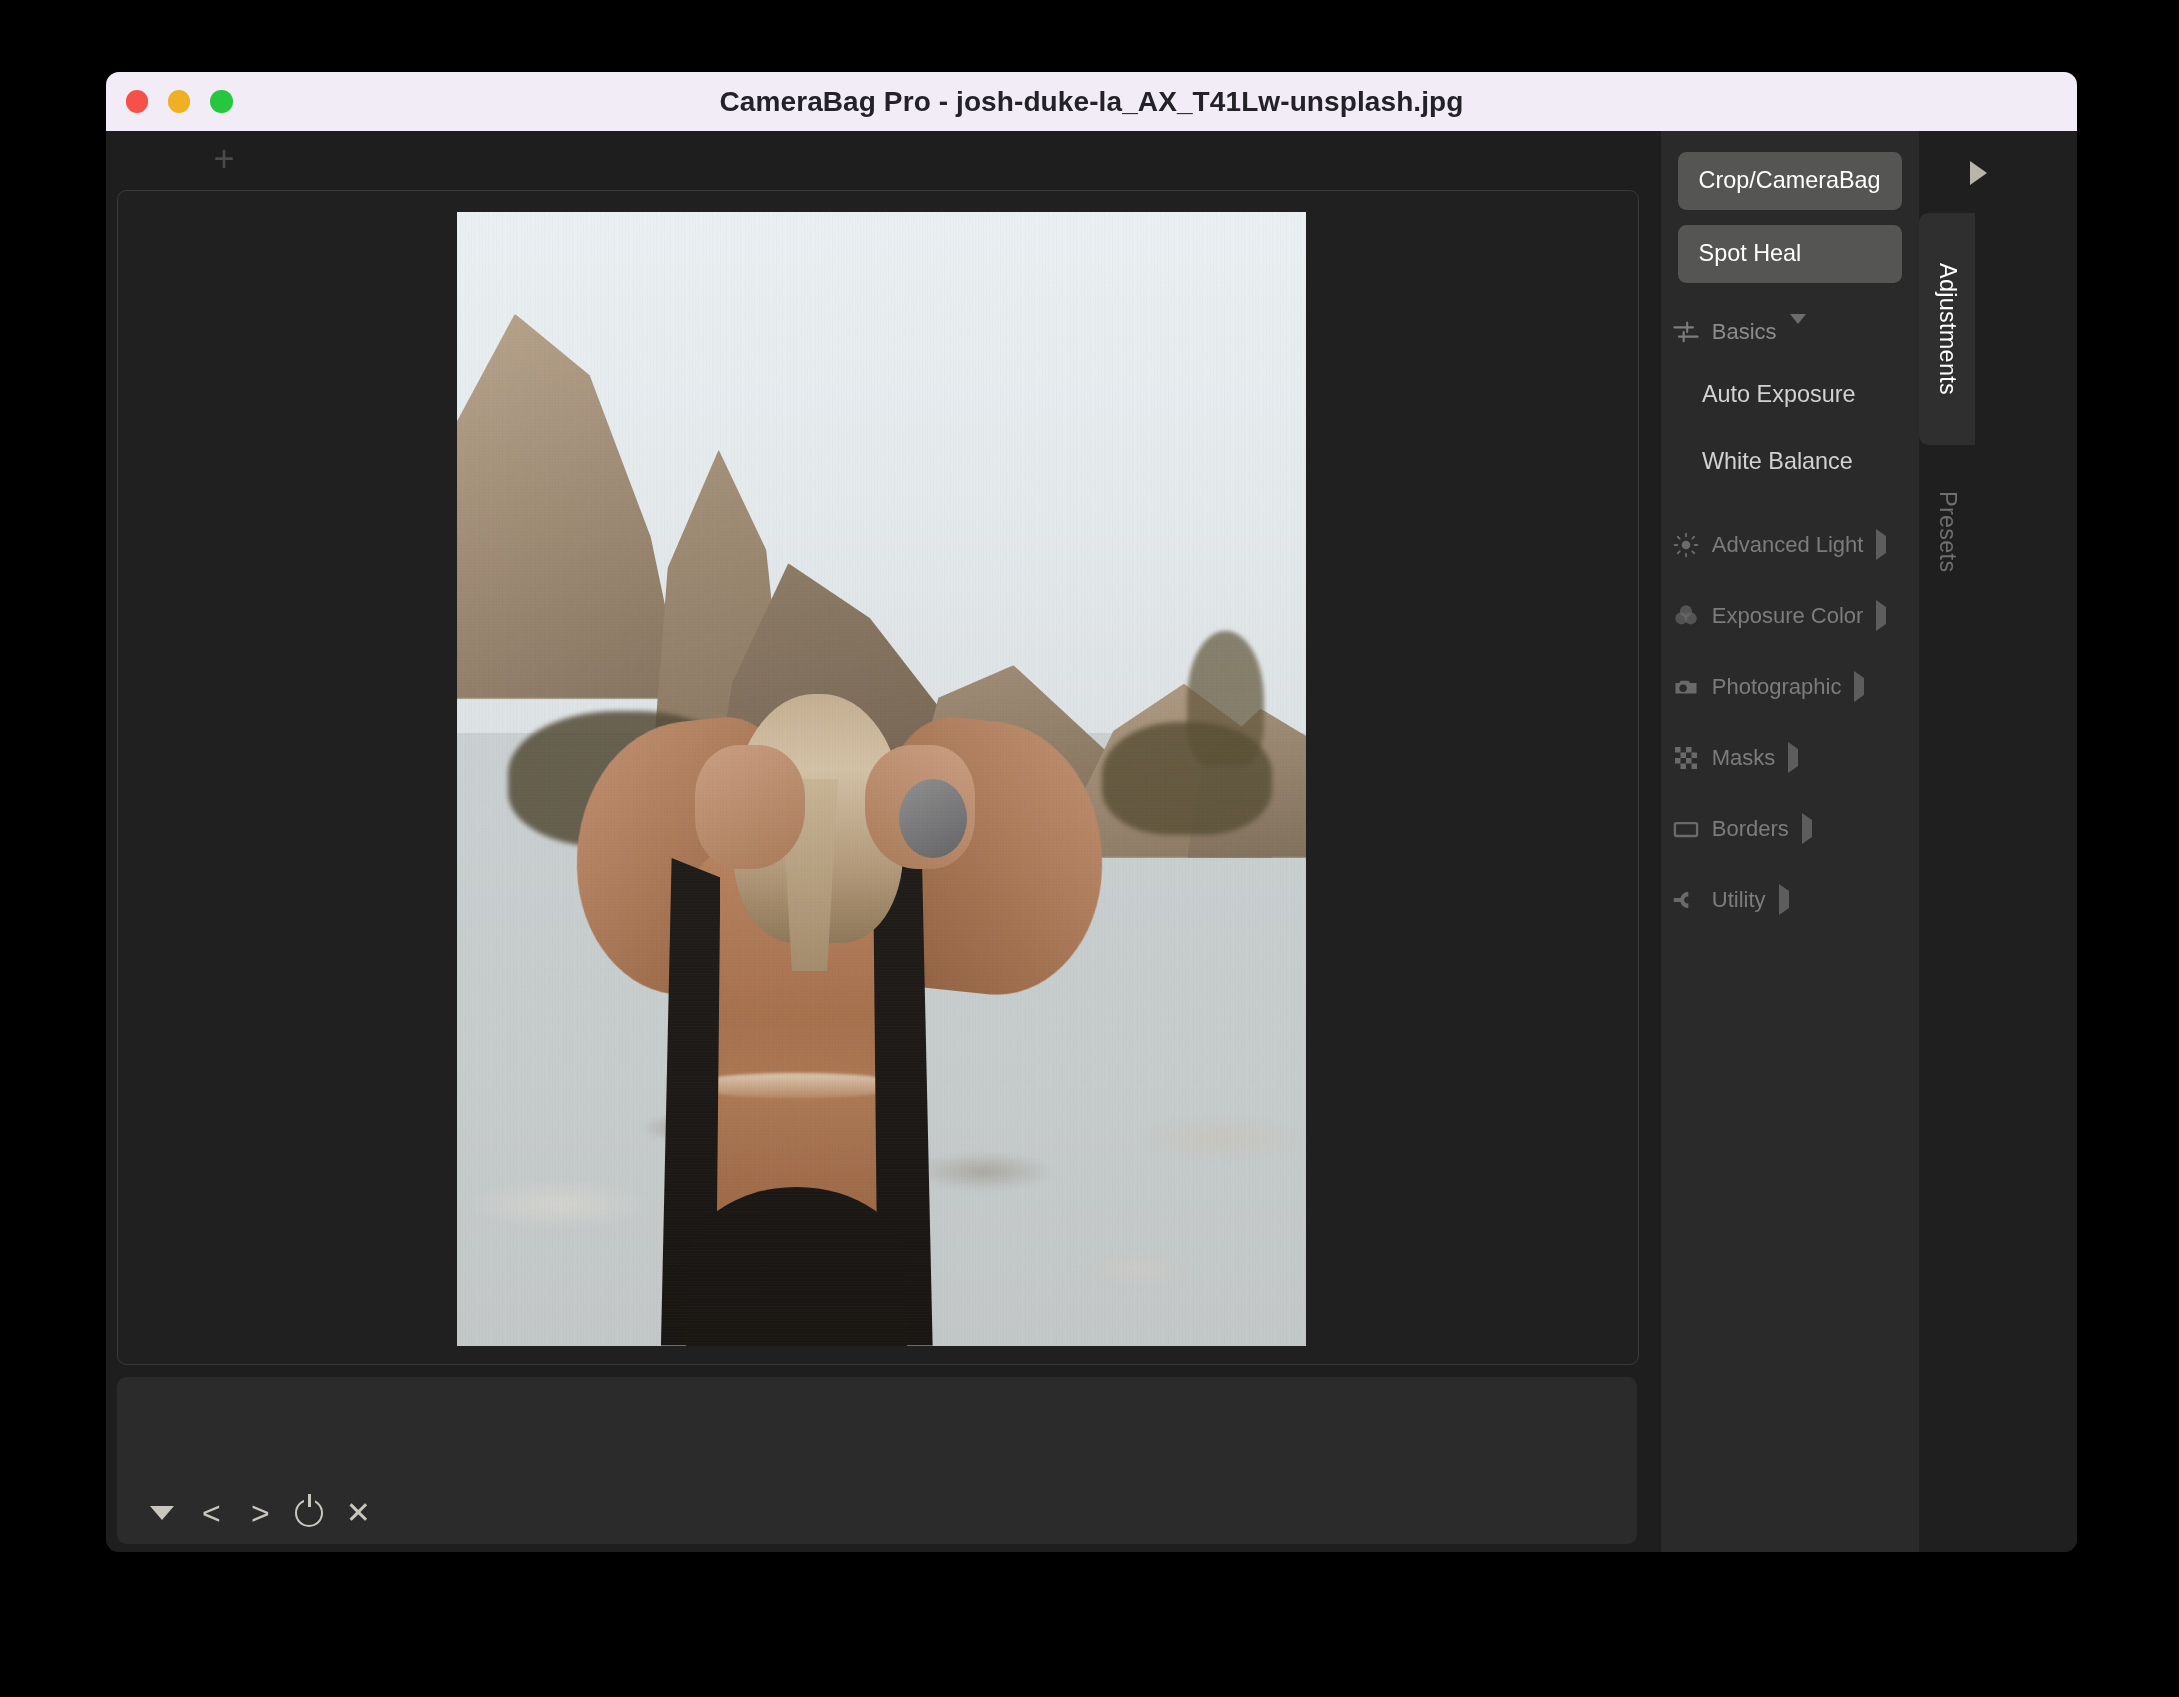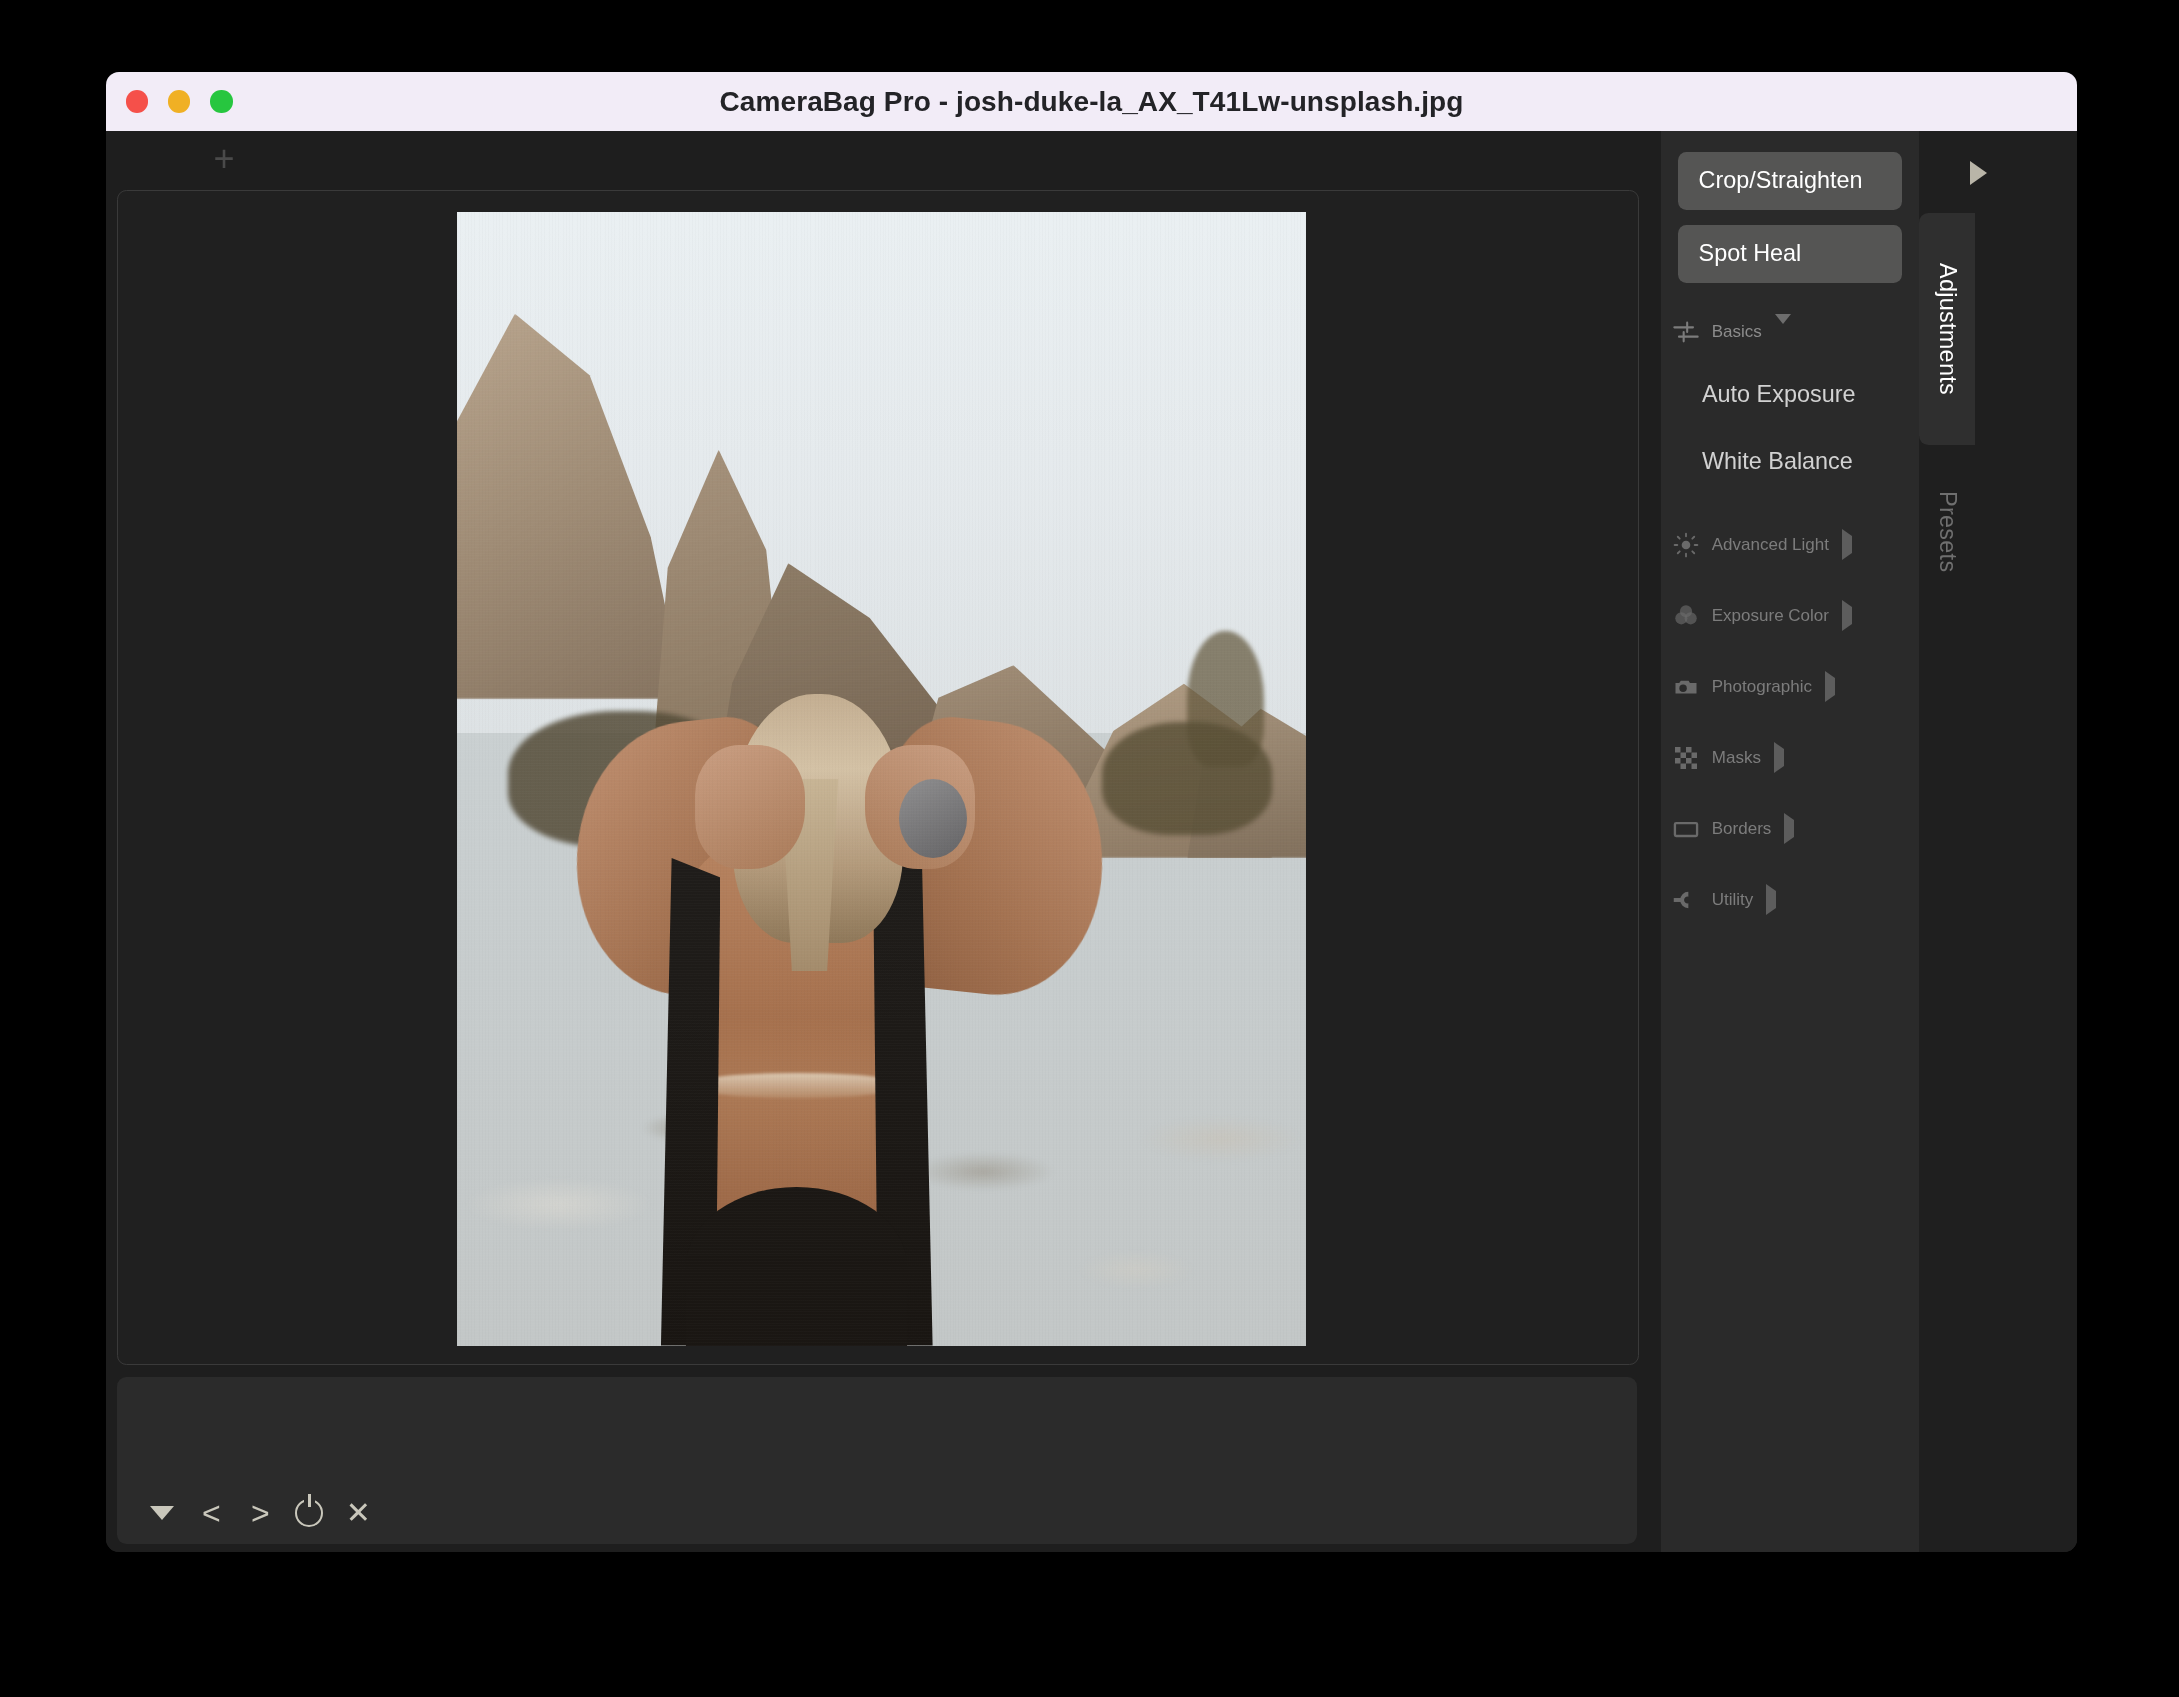--- a/index.html
+++ b/index.html
@@ -164,21 +164,21 @@
   .toolbtn{
     margin:20.6px 17px 0 17px;height:58px;background:#555554;border-radius:8.4px;
     display:flex;align-items:center;padding-left:20.6px;color:#ffffff;font-size:23.4px;
   }
   .toolbtn.second{margin-top:15px;}
 
   .sechead{
     display:flex;align-items:center;height:43px;padding-left:9.4px;margin-top:28px;
   }
   .sechead .ic{width:32px;height:32px;margin-right:9.4px;flex:0 0 32px;display:flex;align-items:center;justify-content:center;}
-  .sechead .lbl{font-size:17px;color:#7c7c7c;}
+  .sechead .lbl{font-size:22px;color:#7c7c7c;}
   .sechead.open .lbl{color:#8c8c8c;}
   .sechead .caret{margin-left:13px;}
   .caret-d{width:0;height:0;border-left:8.4px solid transparent;border-right:8.4px solid transparent;border-top:10.3px solid #6d6d6d;}
   .caret-r{width:0;height:0;border-top:7.5px solid transparent;border-bottom:7.5px solid transparent;border-left:10.3px solid #5d5d5d;}
 
   .itemlist{margin-top:7.5px;}
   .item{height:67px;display:flex;align-items:center;padding-left:41px;color:#d2d2d2;font-size:23.4px;}
 
   
   .ic svg{display:block;}
@@ -272,21 +272,21 @@
           <div class="ftbtn">
             <span class="xicon">✕</span>
           </div>
         </div>
       </div>
     </div>
 
     <div id="adjpanel">
 
       <div class="toolbtn">
-        <span>Crop/Straighten</span>
+        <span>Crop/CameraBag</span>
       </div>
       <div class="toolbtn second">
         <span>Spot Heal</span>
       </div>
 
       <div class="sechead open">
         <span class="ic">
           <svg width="28" height="28" viewBox="0 0 24 24" fill="none" stroke="#7c7c7c" stroke-width="1.8" stroke-linecap="round">
             <line x1="2" y1="8" x2="18" y2="8"></line>
               <line x1="6" y1="16" x2="22" y2="16"></line>

